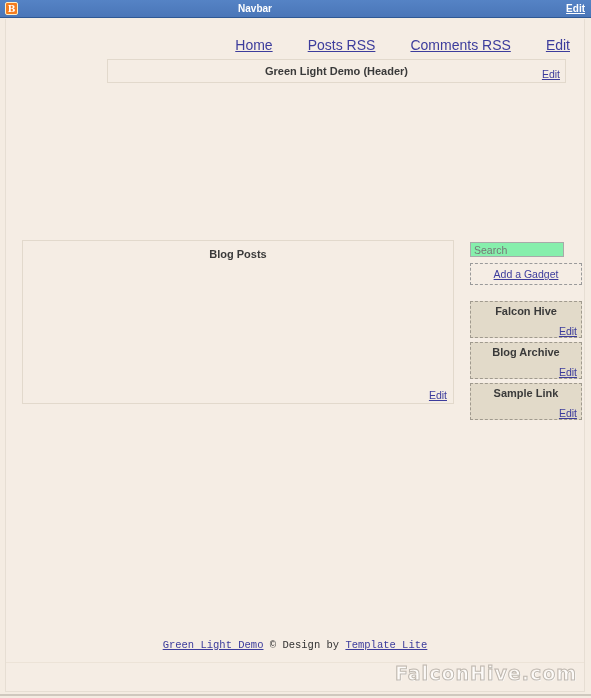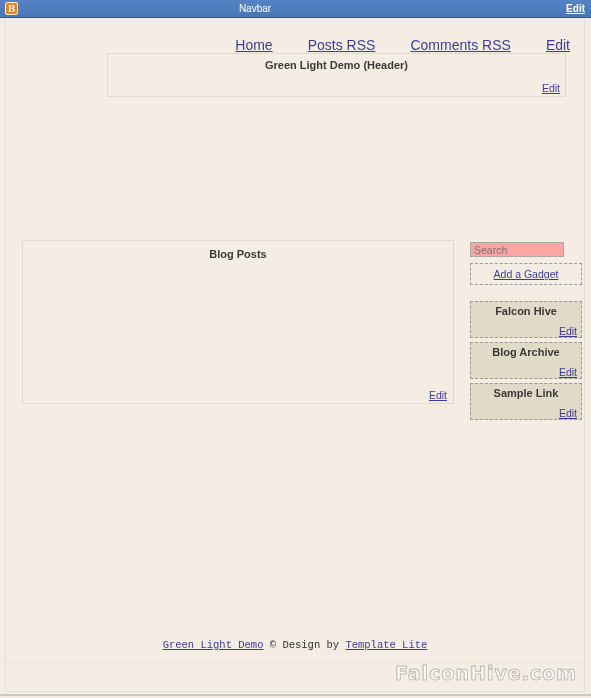--- a/index.html
+++ b/index.html
@@ -45,21 +45,21 @@
     text-align: center;
     box-sizing: border-box;
   }
   .navbar-title {
     position: absolute;
     left: 0; top: 0;
     width: 510px;
     line-height: 17px;
     text-align: center;
     color: #ffffff;
-    font-weight: normal;
+    font-weight: bold;
     font-size: 10px;
   }
   .navbar-edit {
     position: absolute;
     right: 6px;
     top: 3px;
     color: #ffffff;
     font-size: 10px;
     font-weight: bold;
     text-decoration: underline;
@@ -93,24 +93,24 @@
     color: #3c3c9c;
     font-size: 14px;
     text-decoration: underline;
     margin-left: 32px;
     cursor: pointer;
   }
 
   
   .header-box {
     position: absolute;
-    top: 34px;
+    top: 40px;
     left: 101px;
     width: 459px;
-    height: 44px;
+    height: 24px;
     border: 1px solid #e2d9cc;
     background: #f5ede4;
     box-sizing: border-box;
   }
   .header-title {
     text-align: center;
     font-size: 11px;
     font-weight: bold;
     color: #3a3a3a;
     padding-top: 5px;
@@ -156,21 +156,21 @@
     position: absolute;
     top: 223px;
     left: 464px;
     width: 112px;
   }
   .search-input {
     display: block;
     width: 94px;
     height: 15px;
     border: 1px solid #a9a9a9;
-    background: #fca5a5;
+    background: #86efac;
     font-family: "Liberation Sans", sans-serif;
     font-size: 10.5px;
     color: #555555;
     padding: 0 3px;
     box-sizing: border-box;
     margin-bottom: 6px;
   }
   .add-gadget {
     width: 112px;
     height: 22px;

